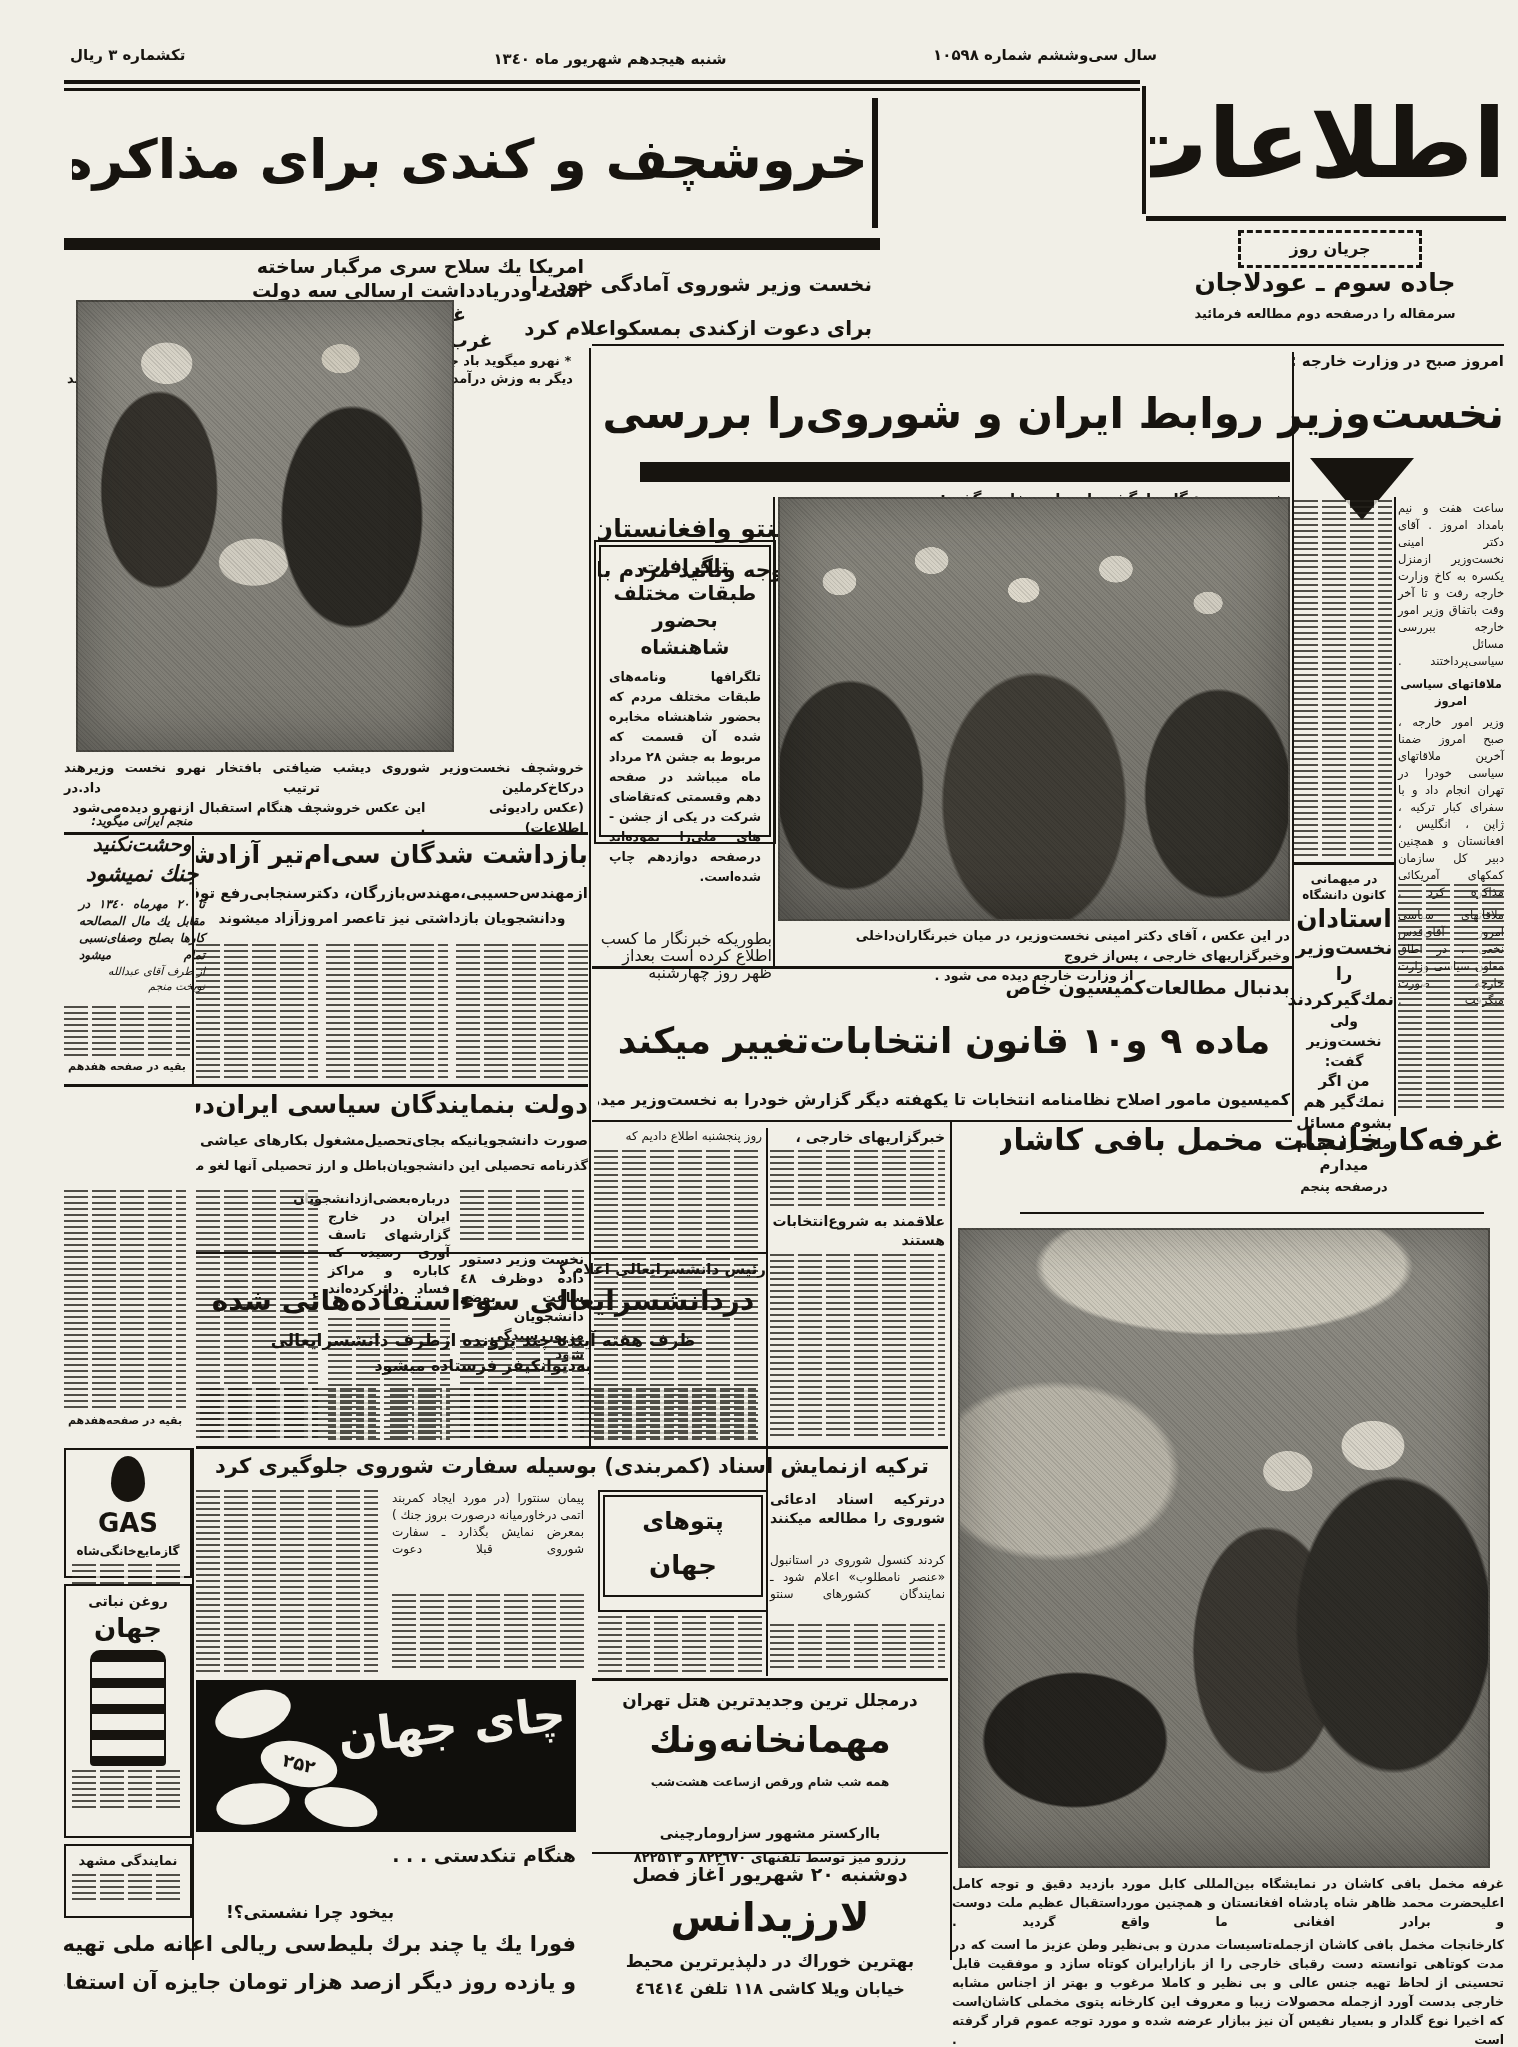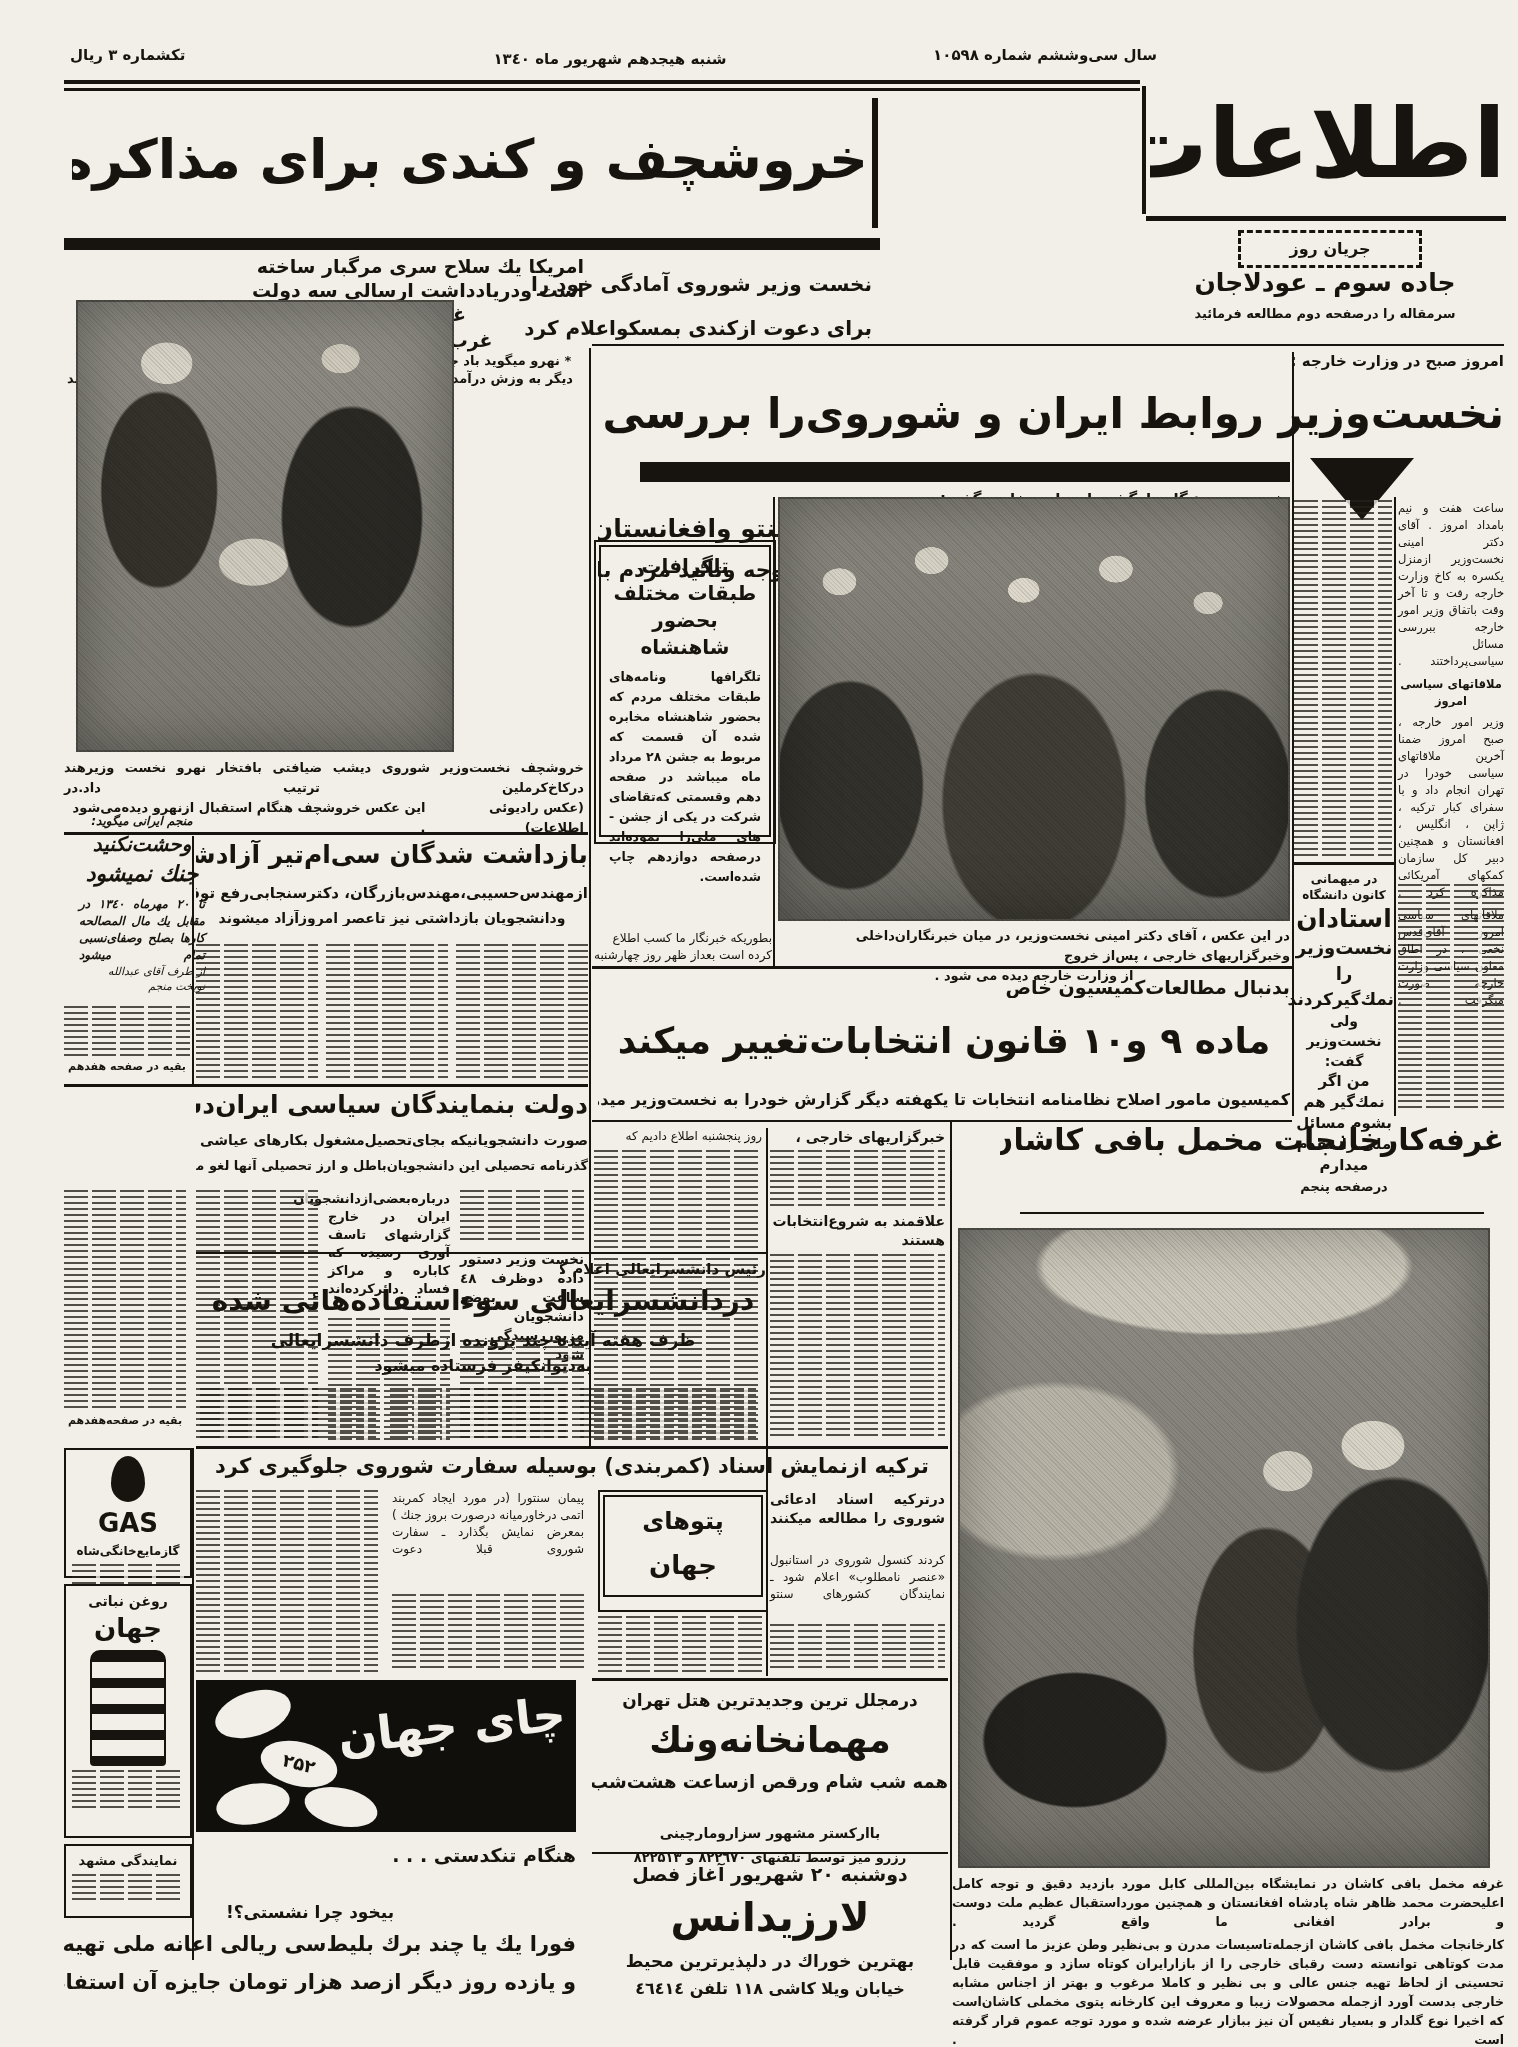--- a/index.html
+++ b/index.html
@@ -151,21 +151,21 @@
          radial-gradient(26px 20px at 84% 25%, #d0ccc0 0 55%, transparent 57%),
          radial-gradient(150px 210px at 50% 72%, #403d36 0 60%, transparent 62%),
          radial-gradient(120px 170px at 14% 68%, #33312b 0 60%, transparent 62%),
          radial-gradient(120px 170px at 86% 70%, #33312b 0 60%, transparent 62%),
          linear-gradient(#8a887f, #6f6d66);"></div>
   <div class="abs b rt" style="left:778px;top:926px;width:512px;font-size:13px;line-height:20px;">
     <div>در این عکس ، آقای دکتر امینی نخست‌وزیر، در میان خبرنگاران‌داخلی وخبرگزاریهای خارجی ، پس‌از خروج</div>
     <div style="text-align:center;">از وزارت خارجه دیده می شود .</div>
   </div>
 
-  <div class="abs rt" style="left:594px;top:930px;width:178px;font-size:12px;line-height:17px;">بطوریکه خبرنگار ما کسب اطلاع کرده است بعداز ظهر روز چهارشنبه</div>
+  <div class="abs rt" style="left:594px;top:930px;width:178px;font-size:16px;line-height:17px;">بطوریکه خبرنگار ما کسب اطلاع کرده است بعداز ظهر روز چهارشنبه</div>
 
   <div class="abs dbl-box" style="left:594px;top:540px;width:178px;height:300px;">
     <div class="inner" style="height:276px;">
       <div class="b ctr" style="font-size:20px;line-height:27px;margin-bottom:6px;">تلگرافات طبقات مختلف بحضور شاهنشاه</div>
       <div class="b j" style="font-size:12.5px;line-height:20px;">تلگرافها ونامه‌های طبقات مختلف مردم که بحضور شاهنشاه مخابره شده آن قسمت که مربوط به جشن ۲۸ مرداد ماه میباشد در صفحه دهم وقسمتی که‌تقاضای شرکت در یکی از جشن - های ملی‌را نموده‌اند درصفحه دوازدهم چاپ شده‌است.</div>
     </div>
   </div>
 
   <div class="abs ctr" style="left:79px;top:812px;width:126px;font-style:italic;">
     <div class="b" style="font-size:12px;line-height:18px;">منجم ایرانی میگوید:</div>
@@ -253,21 +253,21 @@
   </div>
   <div class="greek" style="left:598px;top:1616px;width:166px;height:56px;"></div>
   <div class="abs j" style="left:392px;top:1490px;width:192px;font-size:12px;line-height:17px;">پیمان سنتورا (در مورد ایجاد کمربند اتمی درخاورمیانه درصورت بروز جنك ) بمعرض نمایش بگذارد ـ سفارت شوروی قبلا دعوت</div>
   <div class="greek" style="left:392px;top:1594px;width:192px;height:78px;"></div>
   <div class="greek" style="left:196px;top:1490px;width:182px;height:182px;"></div>
 
   <div class="rule-h" style="left:592px;top:1678px;width:356px;height:3px;"></div>
   <div class="abs ctr" style="left:592px;top:1688px;width:356px;">
     <div class="b nw clip" style="font-size:17px;line-height:24px;">درمجلل ترین وجدیدترین هتل تهران</div>
     <div class="b nw clip" style="font-size:36px;line-height:56px;">مهمانخانه‌ونك</div>
-    <div class="b nw clip" style="font-size:18px;line-height:28px;text-align:center;">همه شب شام ورقص ازساعت هشت‌شب</div>
+    <div class="b nw clip" style="font-size:12px;line-height:28px;text-align:center;">همه شب شام ورقص ازساعت هشت‌شب</div>
     <div class="b nw clip" style="font-size:14px;line-height:26px;margin-top:24px;">باارکستر مشهور سزارومارچینی</div>
     <div class="b nw clip" style="font-size:13px;line-height:24px;">رزرو میز توسط تلفنهای ۸۲۲٦۷۰ و ۸۲۲۵۱۳</div>
   </div>
   <div class="rule-h" style="left:592px;top:1852px;width:356px;height:2px;"></div>
 
   <div class="abs ctr" style="left:592px;top:1860px;width:356px;">
     <div class="b nw clip" style="font-size:19px;line-height:28px;">دوشنبه ۲۰ شهریور آغاز فصل</div>
     <div class="b nw clip" style="font-size:40px;line-height:58px;">لارزیدانس</div>
     <div class="b nw clip" style="font-size:17px;line-height:30px;">بهترین خوراك در دلپذیرترین محیط</div>
     <div class="b nw clip" style="font-size:16px;line-height:26px;">خیابان ویلا کاشی ۱۱۸ تلفن ٤٦٤١٤</div>

